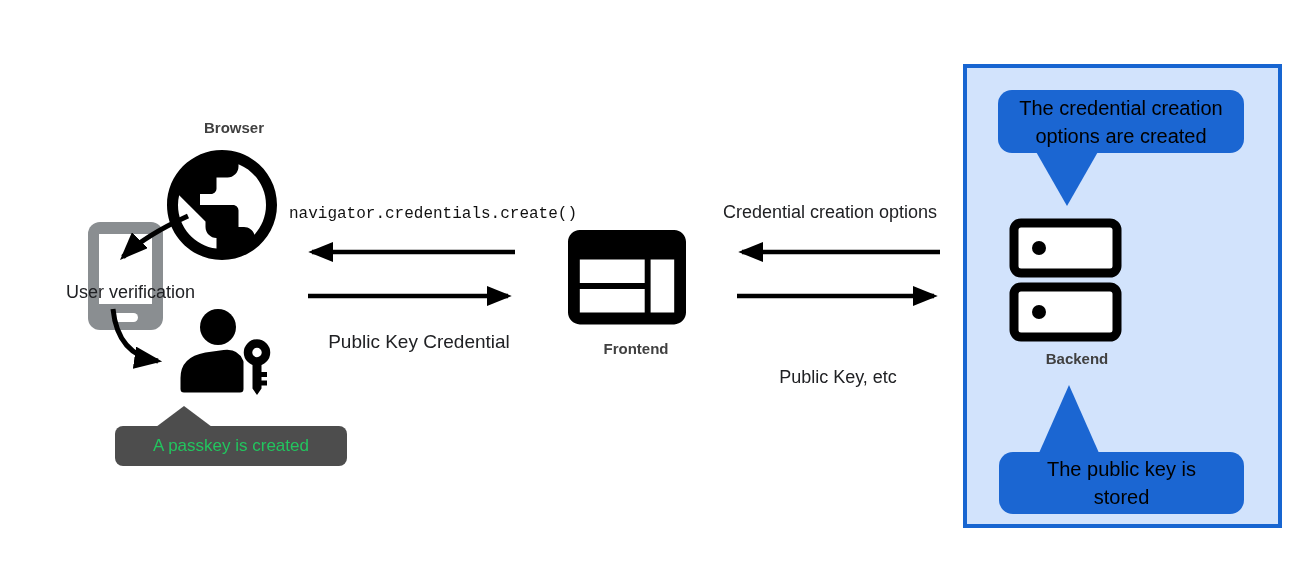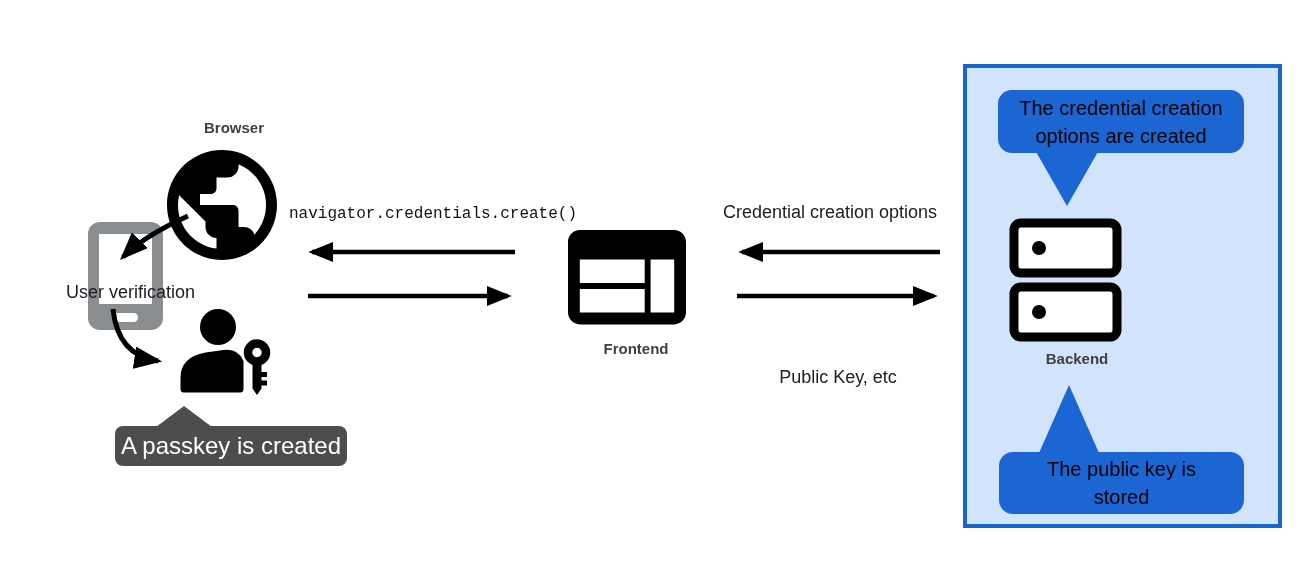--- a/index.html
+++ b/index.html
@@ -39,22 +39,22 @@
     border-bottom:68px solid #1b66d2;
   }
   .tri-tooltip {
     left:156px; top:406px;
     border-left:28px solid transparent; border-right:28px solid transparent;
     border-bottom:21px solid #4d4d4d;
   }
 
   .tooltip {
     left:115px; top:426px; width:232px; height:40px;
-    background:#4d4d4d; color:#ffffff; border-radius:8px;
-    font-size:24px; display:flex; align-items:center; justify-content:center;
+    background:#4d4d4d; color:#22c55e; border-radius:8px;
+    font-size:17px; display:flex; align-items:center; justify-content:center;
   }
 
   svg.layer { position:absolute; left:0; top:0; z-index:2; }
   .text-layer { z-index:3; }
   .panel { z-index:1; }
   .bubble, .tri, .tooltip { position:absolute; z-index:3; }
 </style>
 </head>
 <body>
 
@@ -107,20 +107,21 @@
       <circle cx="1039" cy="312" r="7" fill="#000"></circle>
     </g>
   </svg>
 
   <div class="abs text-layer centered label-bold" style="left:222px; top:119px;">Browser</div>
 
   <div class="abs text-layer label" style="left:39px; top:282px;margin-left:27px;">User verification</div>
 
   <div class="abs text-layer centered code" style="left:433px; top:205px;">navigator.credentials.create()</div>
 
+  <div class="abs text-layer centered label" style="left:419px; top:331px; font-size:19px;">Public Key Credential</div>
 
   <div class="abs text-layer centered label-bold" style="left:624px; top:340px;">Frontend</div>
 
   <div class="abs text-layer centered label" style="left:830px; top:202px;">Credential creation options</div>
 
   <div class="abs text-layer centered label" style="left:838px; top:332px;margin-top:35px;">Public Key, etc</div>
 
   <div class="abs text-layer centered label-bold" style="left:1065px; top:350px;">Backend</div>
 
   <div class="tri tri-tooltip"></div>

